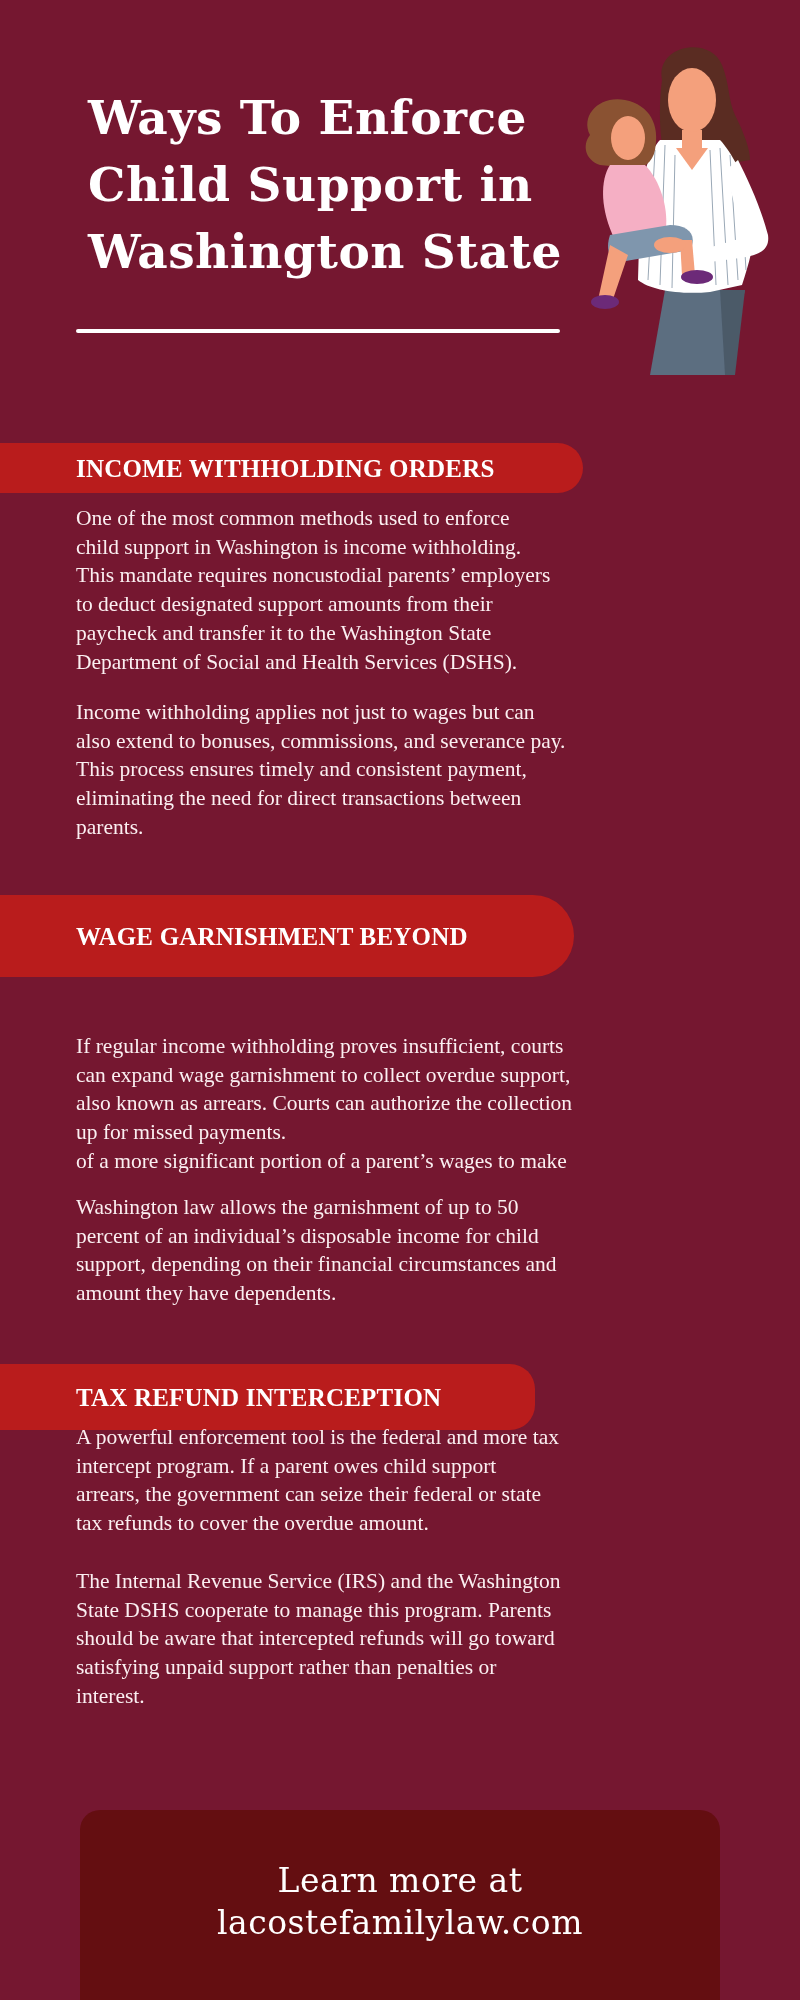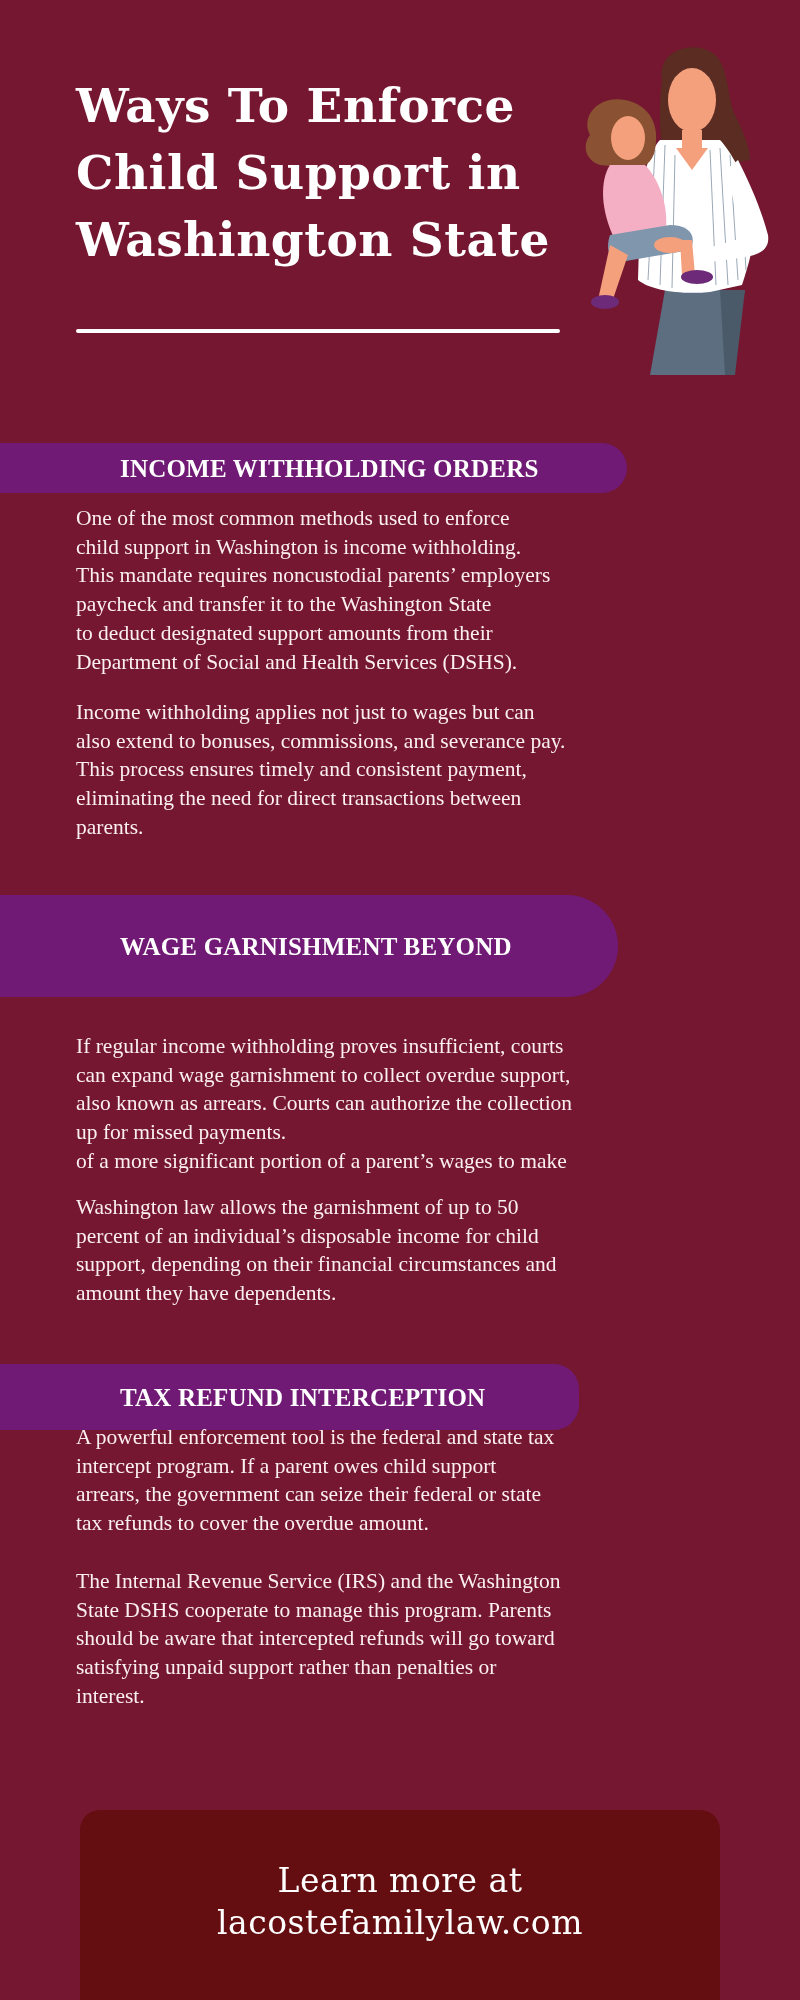--- a/index.html
+++ b/index.html
@@ -8,41 +8,41 @@
     background: #751730;
     position: relative;
     font-family: "Liberation Serif", "DejaVu Serif", serif;
     color: #ffffff;
   }
   .title {
     position: absolute; left: 76px; top: 72px; width: 520px;
     font-family: "DejaVu Serif", "Liberation Serif", serif;
     font-weight: bold; font-size: 47px; line-height: 67px;
     letter-spacing: 0.5px;
-    margin: 0;
+    margin: 12px;
   }
   .title span { display: block; white-space: nowrap; }
   .divider {
     position: absolute; left: 76px; top: 329px; width: 484px; height: 4px;
     background: #ffffff; border-radius: 2px;
   }
   .illustration { position: absolute; left: 570px; top: 40px; width: 230px; height: 340px; }
   .section-bar {
     position: absolute; left: 0;
-    background: #701a75;
-    display: flex; align-items: center; padding-left: 44px;
+    background: #b91c1c;
+    display: flex; align-items: center;
   }
   .section-bar h2 {
     margin: 0; padding-left: 76px;
     font-family: "Liberation Serif", serif;
     font-weight: bold; font-size: 25px; line-height: 31px;
     color: #ffffff; letter-spacing: 0.2px;
   }
   .bar1 { top: 443px; width: 583px; height: 50px; border-radius: 0 25px 25px 0; }
-  .bar2 { top: 895px; width: 574px; height: 102px; border-radius: 0 55px 55px 0; }
+  .bar2 { top: 895px; width: 574px; height: 82px; border-radius: 0 55px 55px 0; }
   .bar3 { top: 1364px; width: 535px; height: 66px; border-radius: 0 25px 25px 0; }
   .para {
     position: absolute; left: 76px; width: 640px; margin: 0;
     font-family: "Liberation Serif", serif;
     font-size: 21.5px; line-height: 28.7px; color: #fbeff1;
   }
   .para span { display: block; white-space: nowrap; }
   .p1a { top: 504px; }
   .p1b { top: 698px; }
   .p2a { top: 1032px; }
@@ -114,22 +114,22 @@
 
 <div class="section-bar bar1">
   <h2>
     <span>INCOME WITHHOLDING ORDERS</span>
   </h2>
 </div>
 <p class="para p1a">
   <span>One of the most common methods used to enforce</span>
   <span>child support in Washington is income withholding.</span>
   <span>This mandate requires noncustodial parents’ employers</span>
+  <span>to deduct designated support amounts from their</span>
   <span>paycheck and transfer it to the Washington State</span>
-  <span>to deduct designated support amounts from their</span>
   <span>Department of Social and Health Services (DSHS).</span>
 </p>
 <p class="para p1b">
   <span>Income withholding applies not just to wages but can</span>
   <span>also extend to bonuses, commissions, and severance pay.</span>
   <span>This process ensures timely and consistent payment,</span>
   <span>eliminating the need for direct transactions between</span>
   <span>parents.</span>
 </p>
 
@@ -151,21 +151,21 @@
   <span>support, depending on their financial circumstances and</span>
   <span>amount they have dependents.</span>
 </p>
 
 <div class="section-bar bar3">
   <h2>
     <span>TAX REFUND INTERCEPTION</span>
   </h2>
 </div>
 <p class="para p3a">
-  <span>A powerful enforcement tool is the federal and state tax</span>
+  <span>A powerful enforcement tool is the federal and more tax</span>
   <span>intercept program. If a parent owes child support</span>
   <span>arrears, the government can seize their federal or state</span>
   <span>tax refunds to cover the overdue amount.</span>
 </p>
 <p class="para p3b">
   <span>The Internal Revenue Service (IRS) and the Washington</span>
   <span>State DSHS cooperate to manage this program. Parents</span>
   <span>should be aware that intercepted refunds will go toward</span>
   <span>satisfying unpaid support rather than penalties or</span>
   <span>interest.</span>

